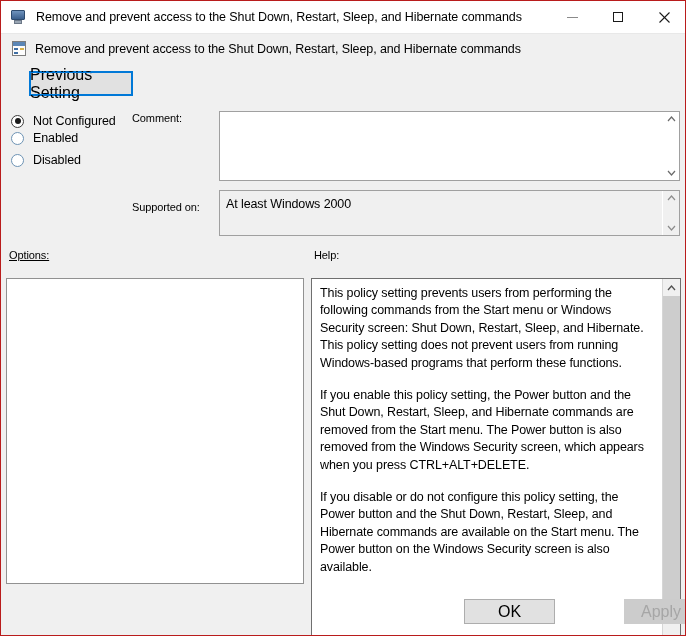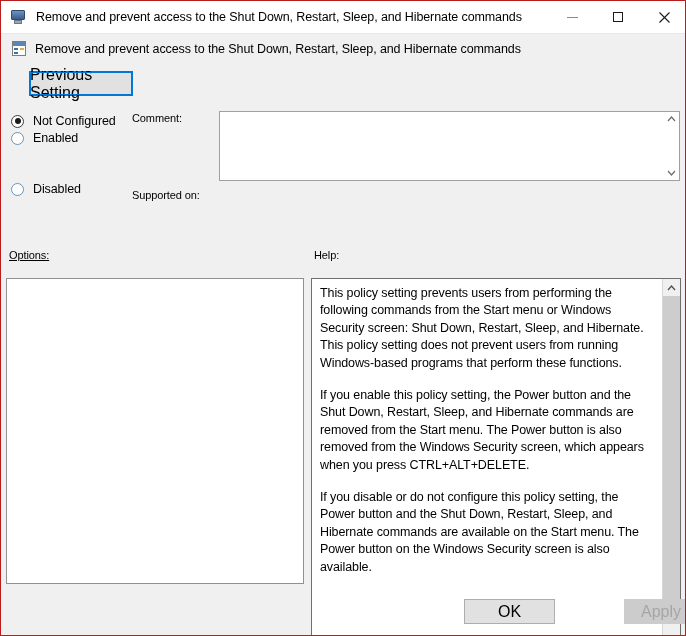--- a/index.html
+++ b/index.html
@@ -143,21 +143,21 @@
 
   
   .radio-row {
     position: absolute;
     display: flex;
     align-items: center;
     left: 10px;
   }
   .radio-row.r0 { top: 113px; }
   .radio-row.r1 { top: 130px; }
-  .radio-row.r2 { top: 181px; justify-content: space-between; }
+  .radio-row.r2 { top: 152px; justify-content: space-between; }
   .radio-mark {
     width: 13px;
     height: 13px;
     border-radius: 50%;
     border: 1px solid #6d93b4;
     background: #ffffff;
     box-sizing: border-box;
     position: relative;
     margin-right: 9px;
     flex: 0 0 auto;
@@ -182,21 +182,21 @@
 
   
   .field-label {
     position: absolute;
     font-size: 11px;
     color: #000;
     white-space: nowrap;
     letter-spacing: -0.1px;
   }
   #comment-label { left: 131px; top: 111px; }
-  #supported-label { left: 131px; top: 188px; }
+  #supported-label { left: 131px; top: 200px; }
   #options-label { left: 8px; top: 248px; text-decoration: underline; }
   #help-label { left: 313px; top: 248px; }
 
   
   .textbox {
     position: absolute;
     background: #ffffff;
     border: 1px solid #a0a0a0;
     box-sizing: border-box;
     display: flex;
@@ -423,20 +423,35 @@
       </span>
       <span class="arrow">
         <svg width="9" height="6" viewBox="0 0 9 6">
             <polyline points="1,1 4.5,5 8,1" fill="none" stroke="#6b6b6b" stroke-width="1.2"></polyline>
           </svg>
       </span>
     </div>
   </div>
 
   <div class="field-label" id="supported-label">Supported on:</div>
+  <div class="textbox readonly" id="supported-box">
+    <div class="tb-content">At least Windows 2000</div>
+    <div class="tb-scroll">
+      <span class="arrow">
+        <svg width="9" height="6" viewBox="0 0 9 6">
+            <polyline points="1,5 4.5,1 8,5" fill="none" stroke="#8d8d8d" stroke-width="1.2"></polyline>
+          </svg>
+      </span>
+      <span class="arrow">
+        <svg width="9" height="6" viewBox="0 0 9 6">
+            <polyline points="1,1 4.5,5 8,1" fill="none" stroke="#8d8d8d" stroke-width="1.2"></polyline>
+          </svg>
+      </span>
+    </div>
+  </div>
 
   <div class="field-label" id="options-label">Options:</div>
   <div class="field-label" id="help-label">Help:</div>
 
   <div id="options-panel"></div>
 
   <div id="help-panel">
     <div class="help-text">
       <p>This policy setting prevents users from performing the following commands from the Start menu or Windows Security screen: Shut Down, Restart, Sleep, and Hibernate. This policy setting does not prevent users from running Windows-based programs that perform these functions.</p>
       <p>If you enable this policy setting, the Power button and the Shut Down, Restart, Sleep, and Hibernate commands are removed from the Start menu. The Power button is also removed from the Windows Security screen, which appears when you press CTRL+ALT+DELETE.</p>

